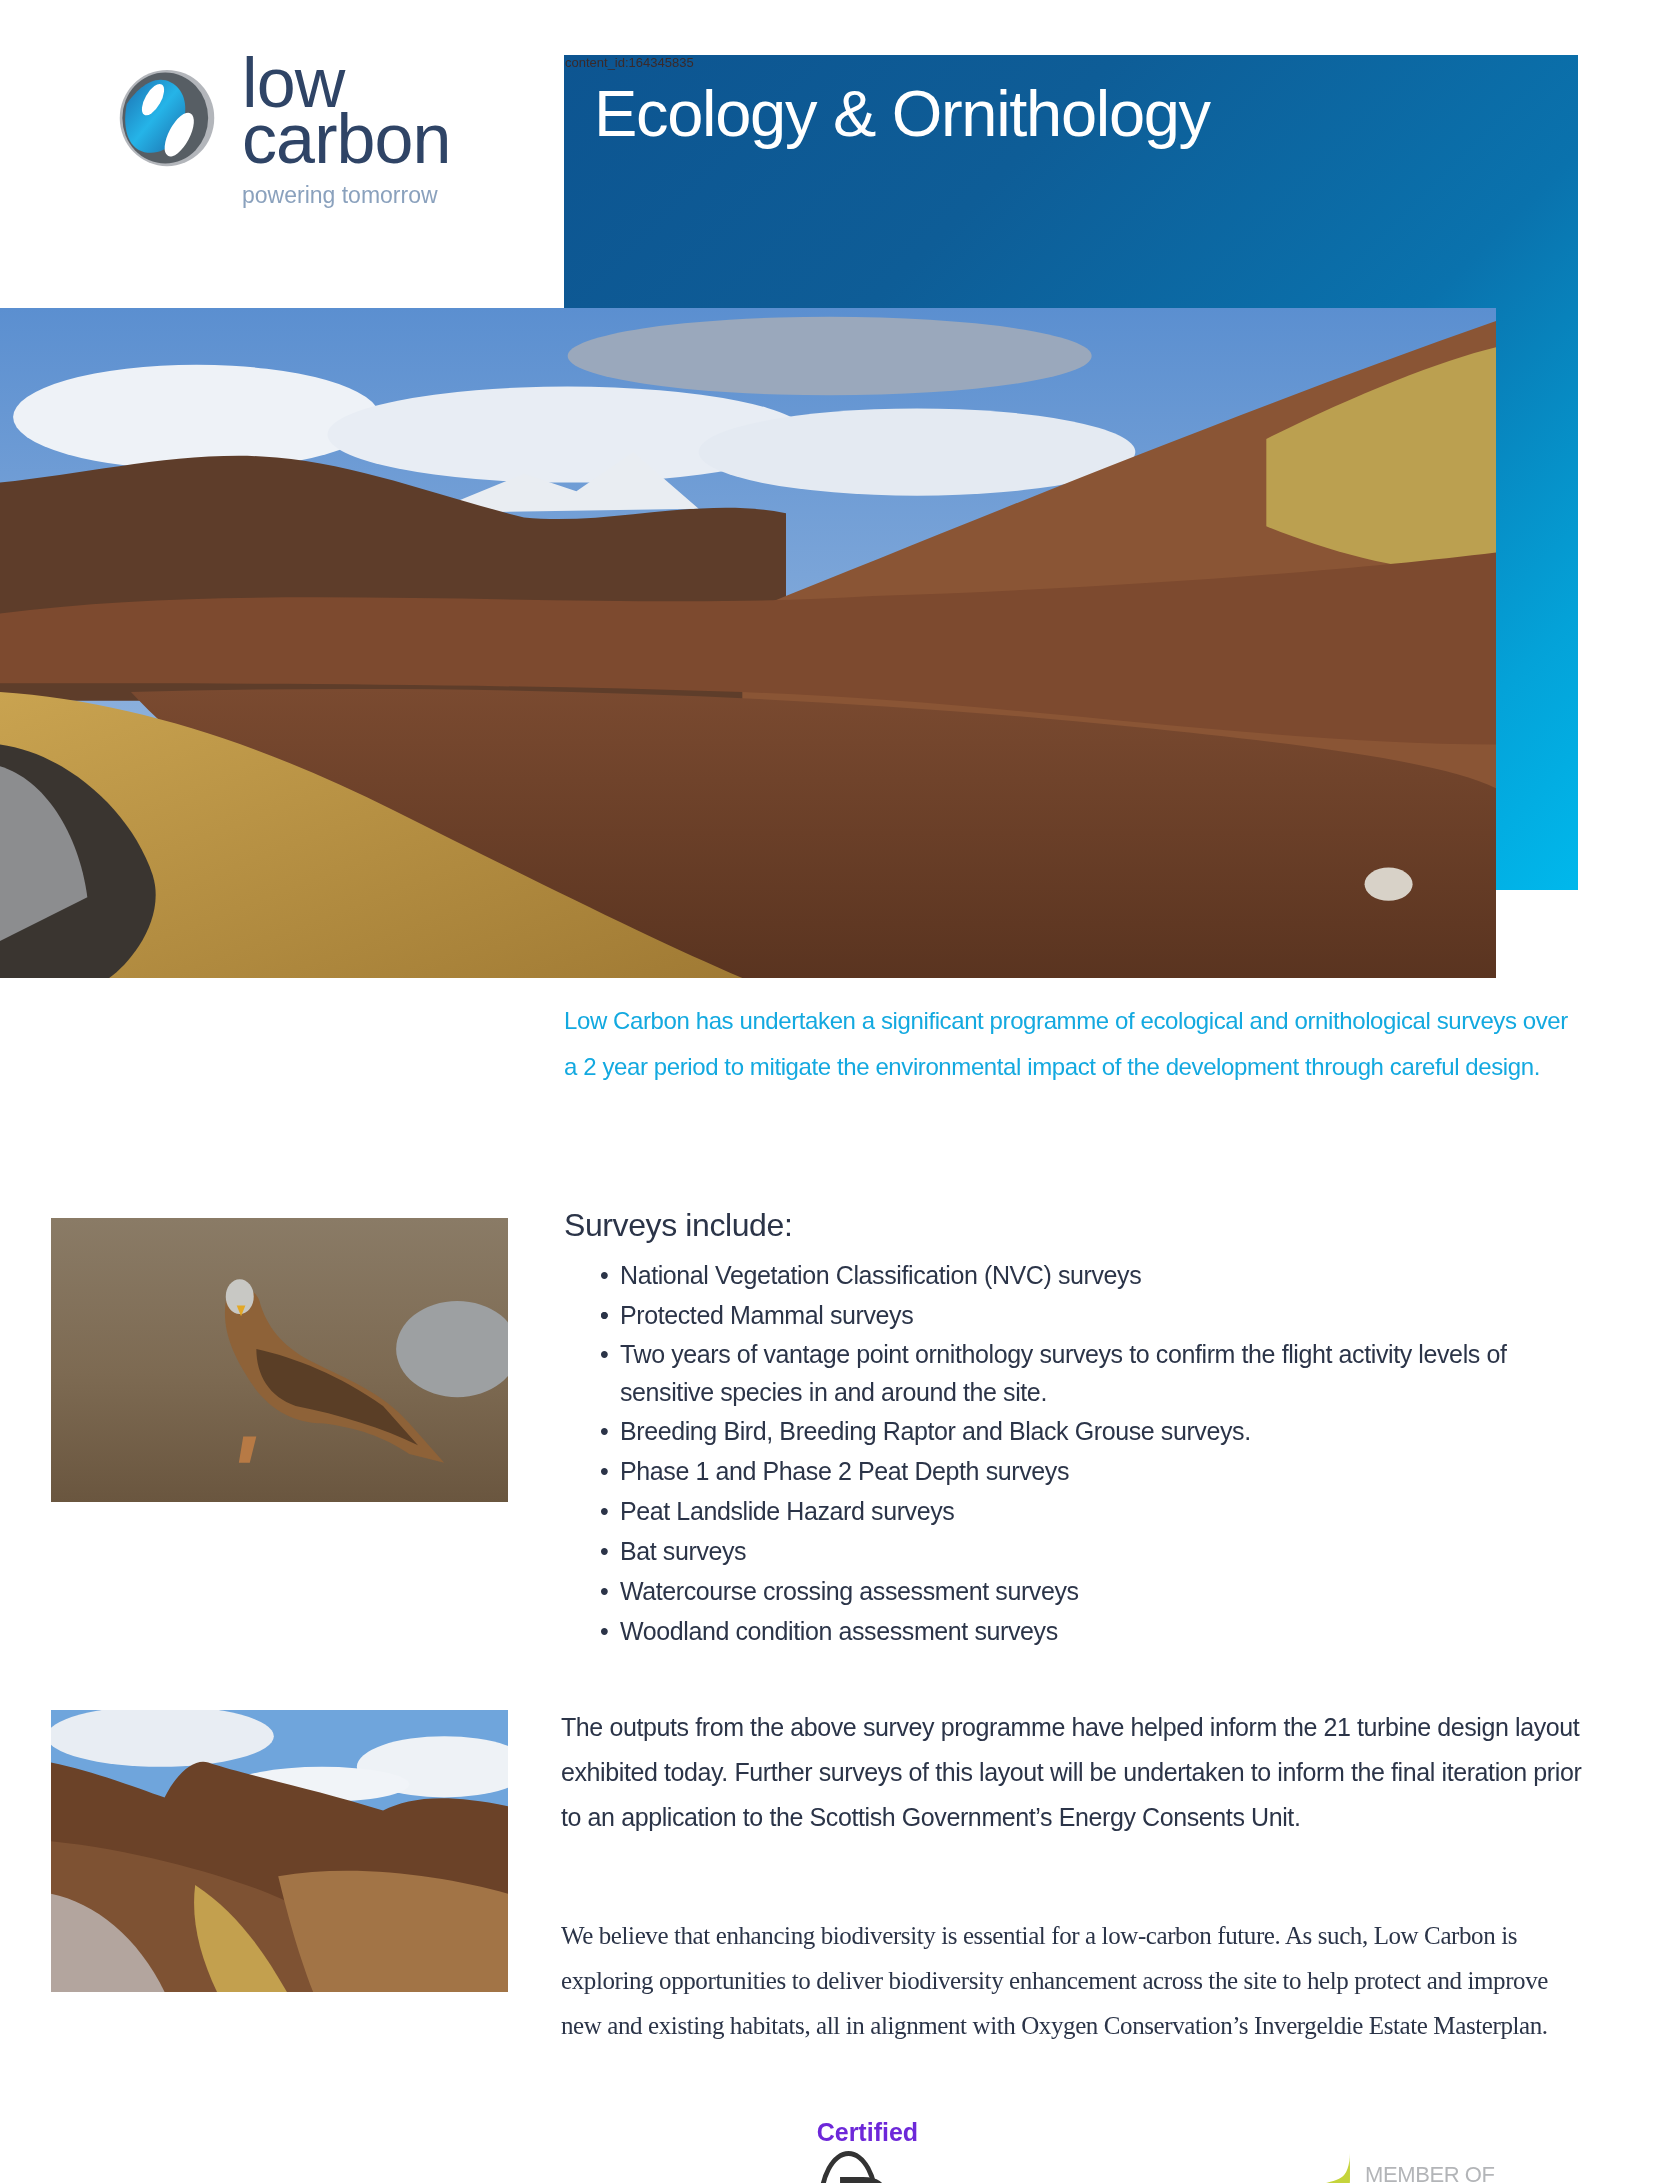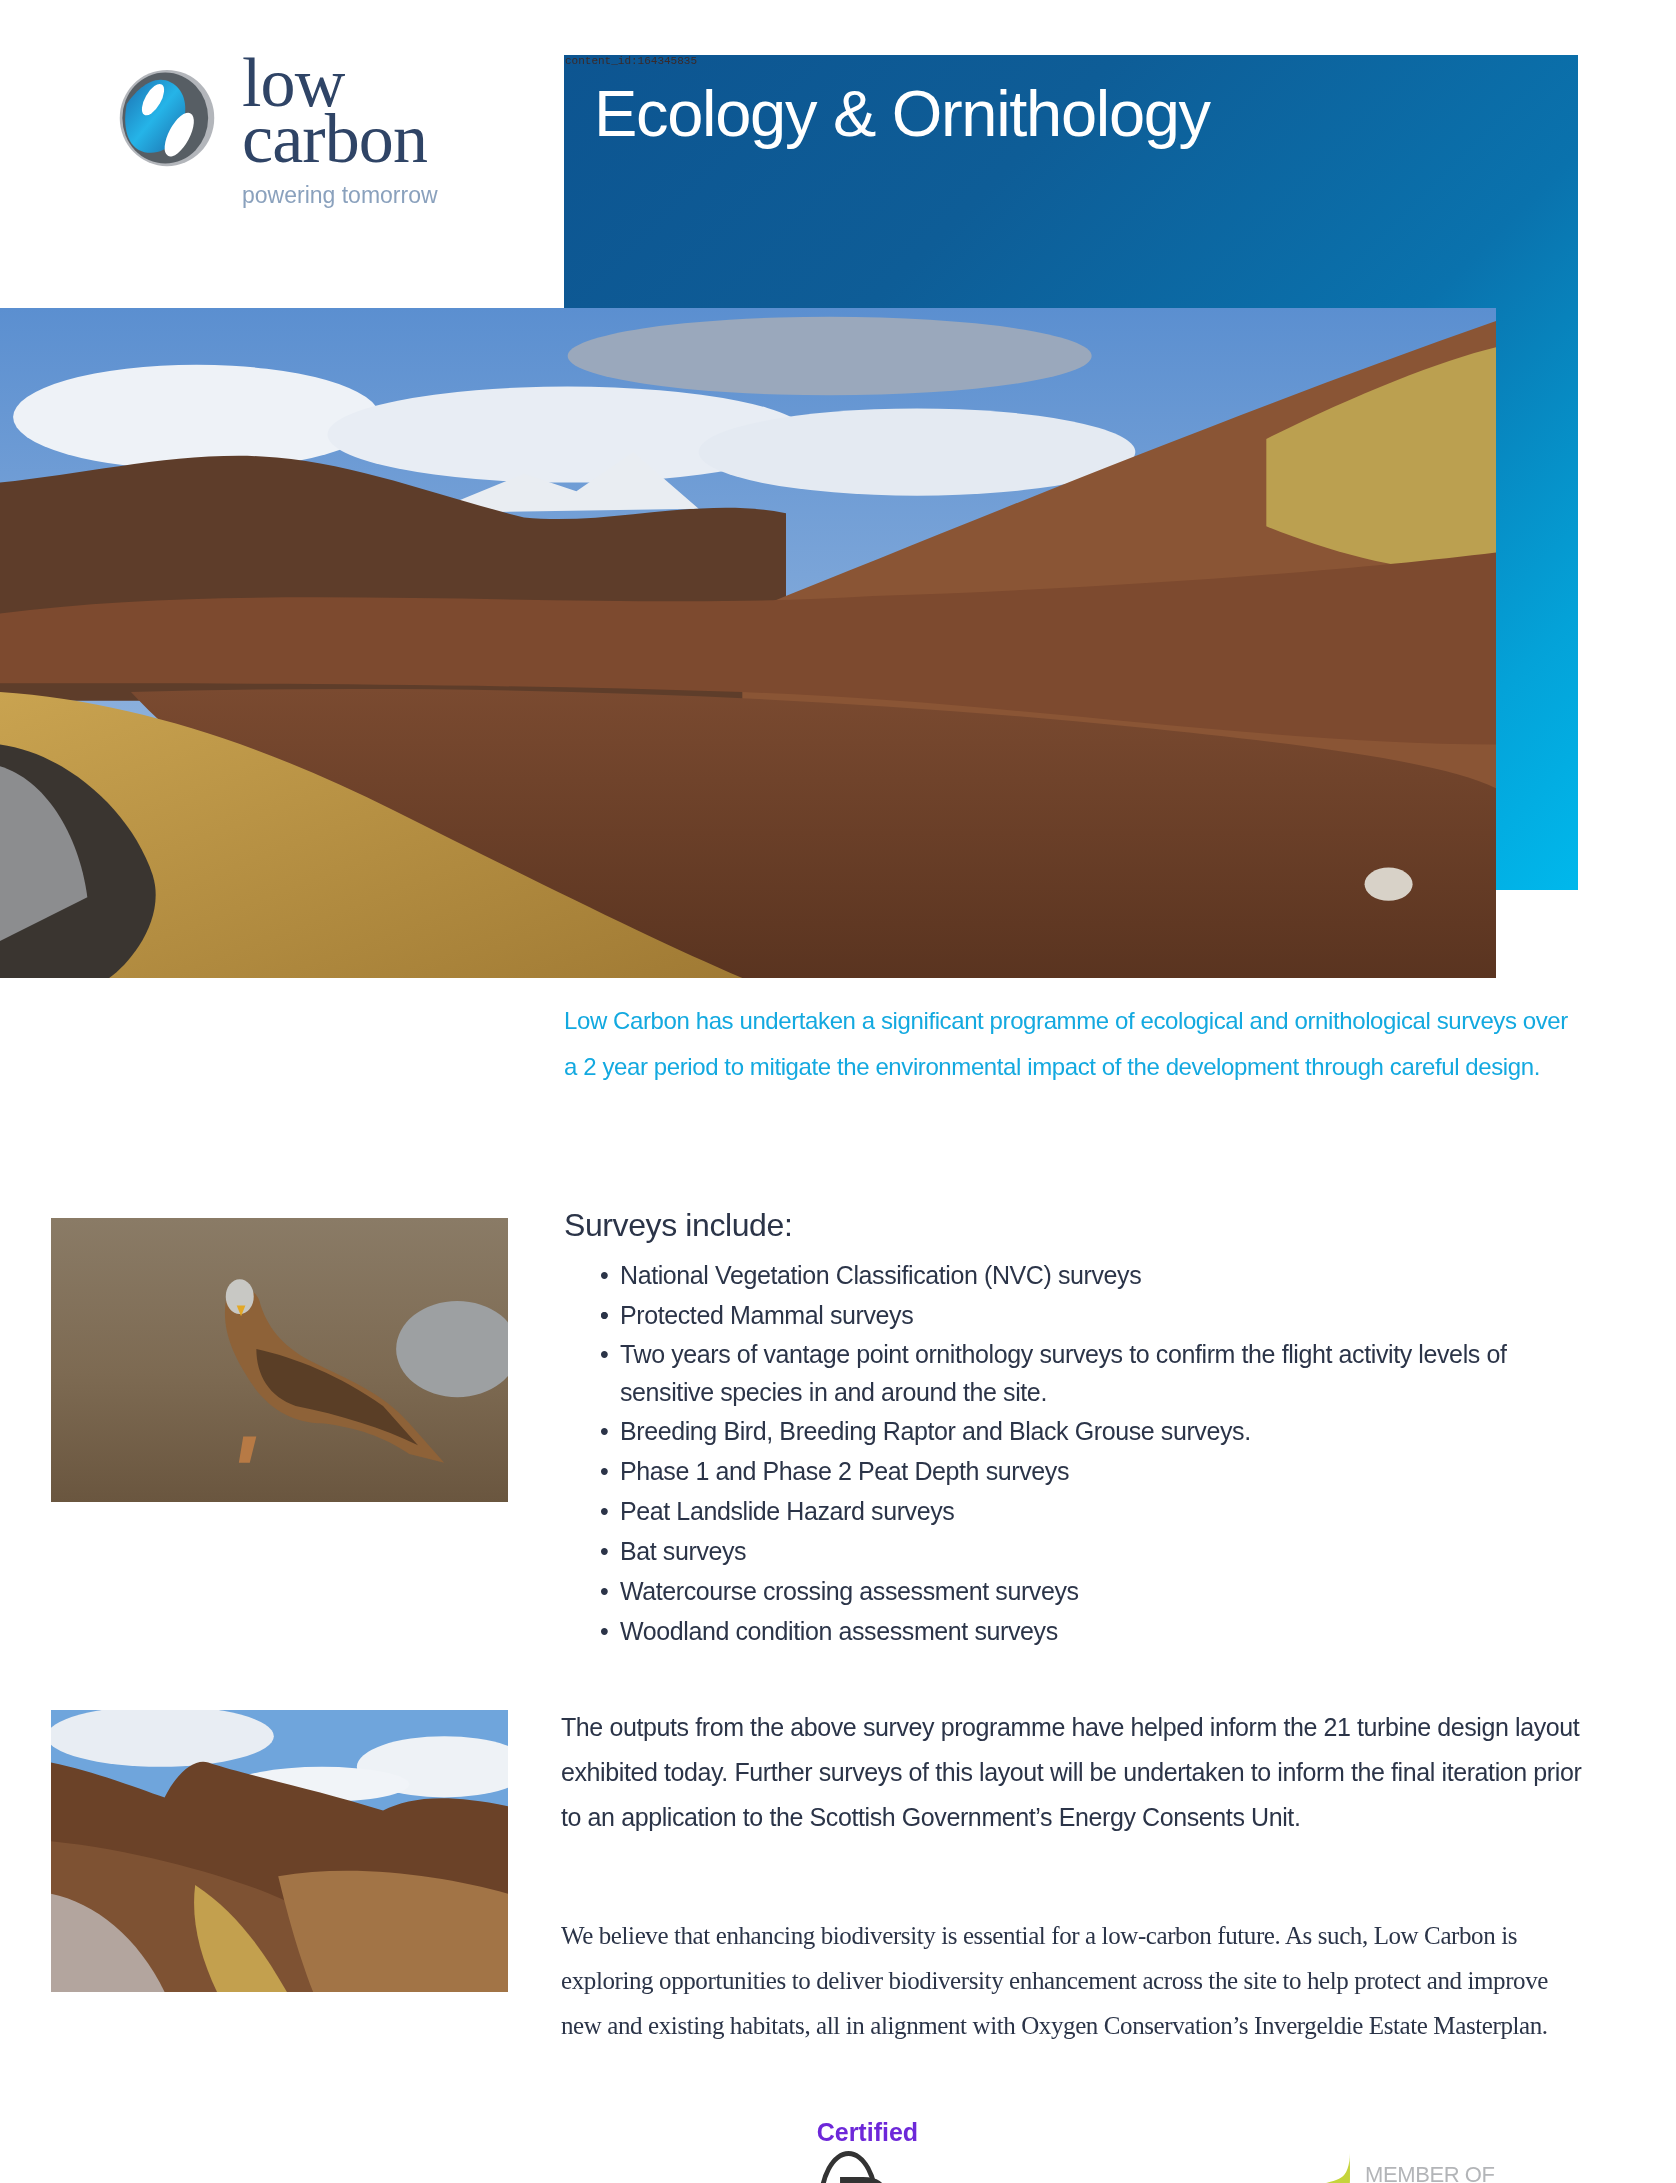--- a/index.html
+++ b/index.html
@@ -7,29 +7,29 @@
     width: 1677px; height: 2374px; position: relative; overflow: hidden;
     background: #ffffff;
     font-family: "Liberation Sans", sans-serif;
     color: #2b3448;
   }
   .abs { position: absolute; }
 
   
   .logo { left: 117px; top: 65px; width: 349px; height: 148px; }
   .logo-mark { position: absolute; left: 0.9px; top: 4.4px; width: 98px; height: 98px; }
-  .logo-word { position: absolute; left: 125px; top: -9.6px; font-size: 70px; line-height: 56px; font-weight: 400; color: #2f4466; letter-spacing: -0.9px; font-family: Liberation Serif, serif; }
+  .logo-word { position: absolute; left: 125px; top: -9.6px; font-size: 70px; line-height: 56px; font-weight: 400; color: #2f4466; letter-spacing: -0.9px; }
   .logo-tag { position: absolute; left: 125px; top: 117px; font-size: 23px; color: #8aa1bd; letter-spacing: 0px; }
 
   
   .blue-panel {
     left: 564px; top: 55px; width: 1014px; height: 835px;
     background: linear-gradient(135deg, #0d5591 0%, #0e5d97 30%, #0a72ad 60%, #04a2d8 85%, #00b8ec 100%);
   }
-  .content-id { left: 565px; top: 55px; font-family: Liberation Mono, monospace; font-size: 11px; color: #3a2a2a; }
+  .content-id { left: 565px; top: 55px; font-family: Liberation Sans, sans-serif; font-size: 13px; color: #3a2a2a; }
   .title { left: 594px; top: 76px; font-size: 65px; color: #ffffff; font-weight: 400; letter-spacing: -1.3px; white-space: nowrap; }
 
   
   .hero { left: 0; top: 308px; width: 1496px; height: 670px; overflow: hidden; }
   .hero svg { display: block; }
 
   
   .lead { left: 564px; top: 998px; width: 1017px; font-size: 24px; line-height: 46px; color: #13a9e0; letter-spacing: -0.4px; }
 
   

